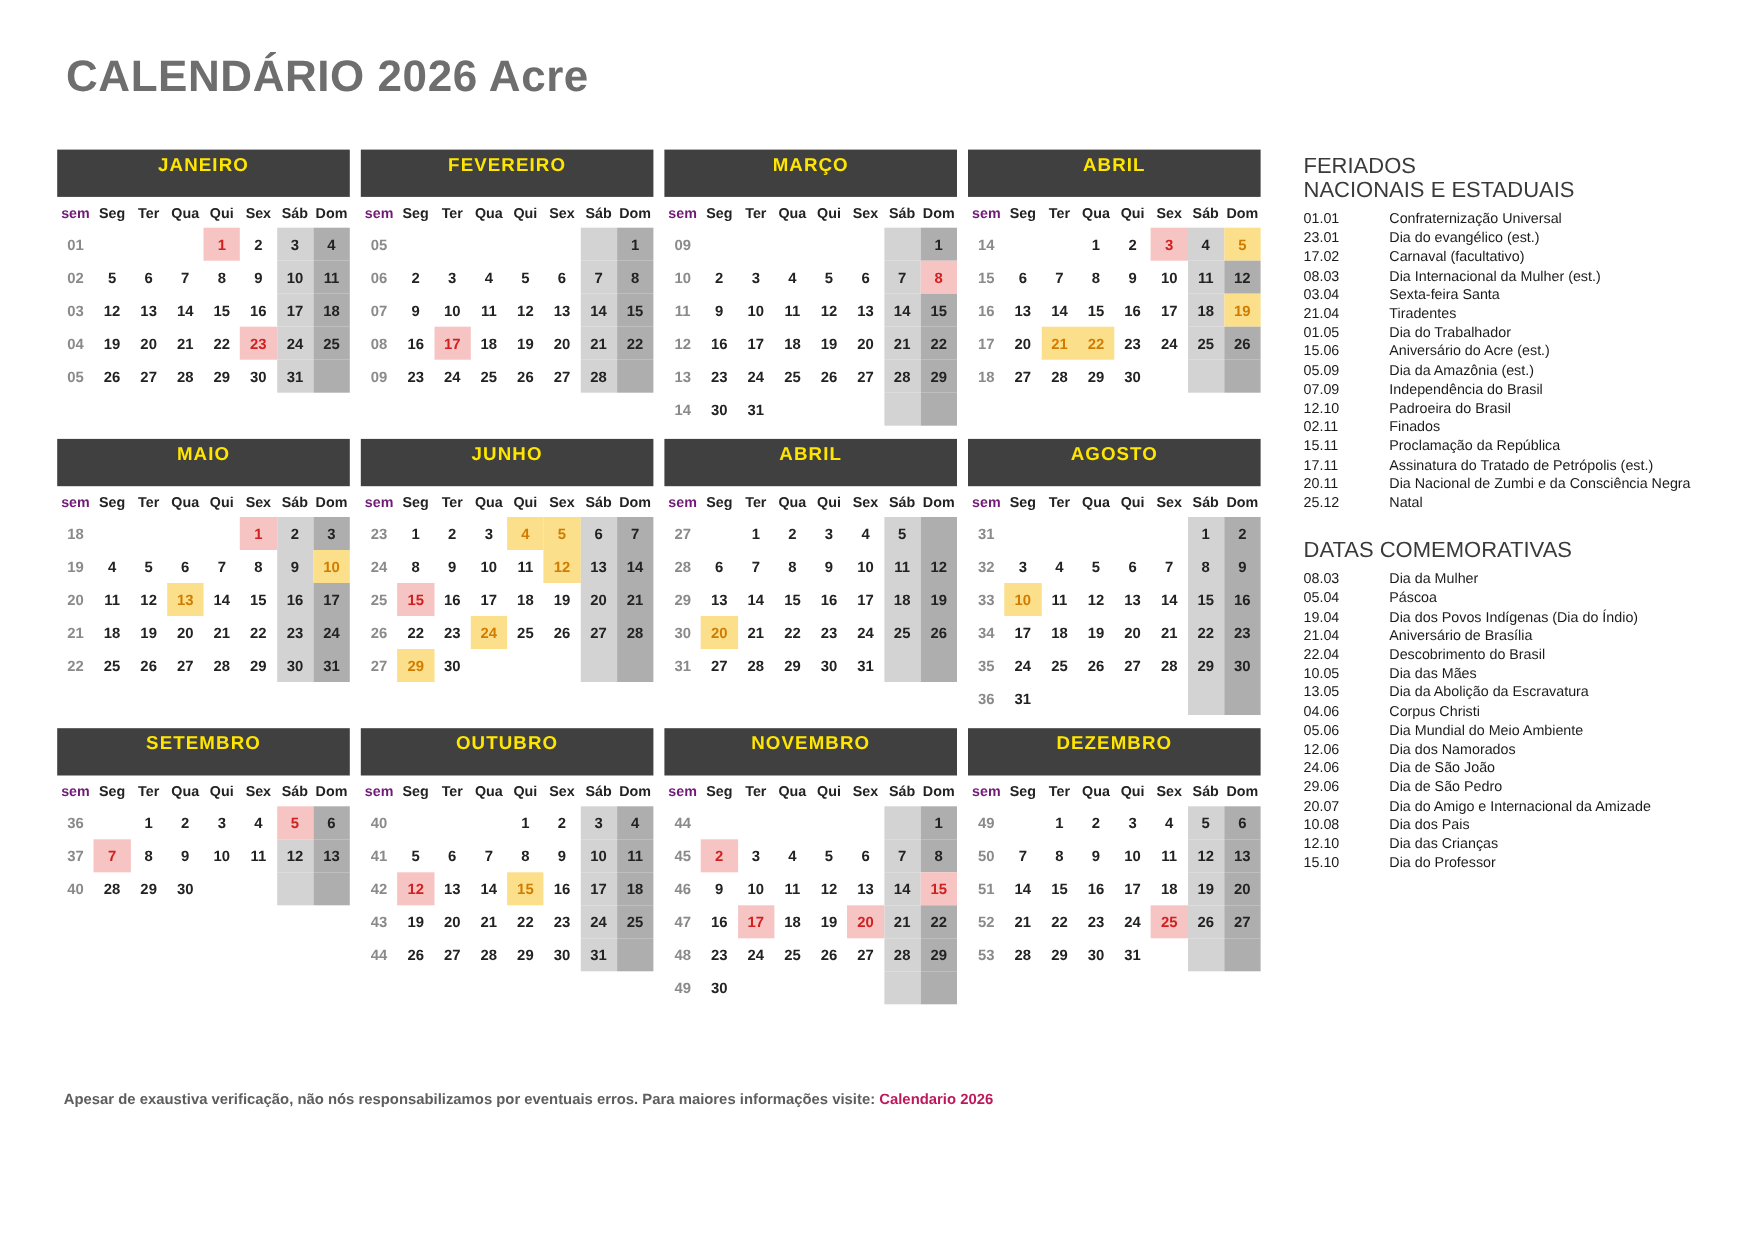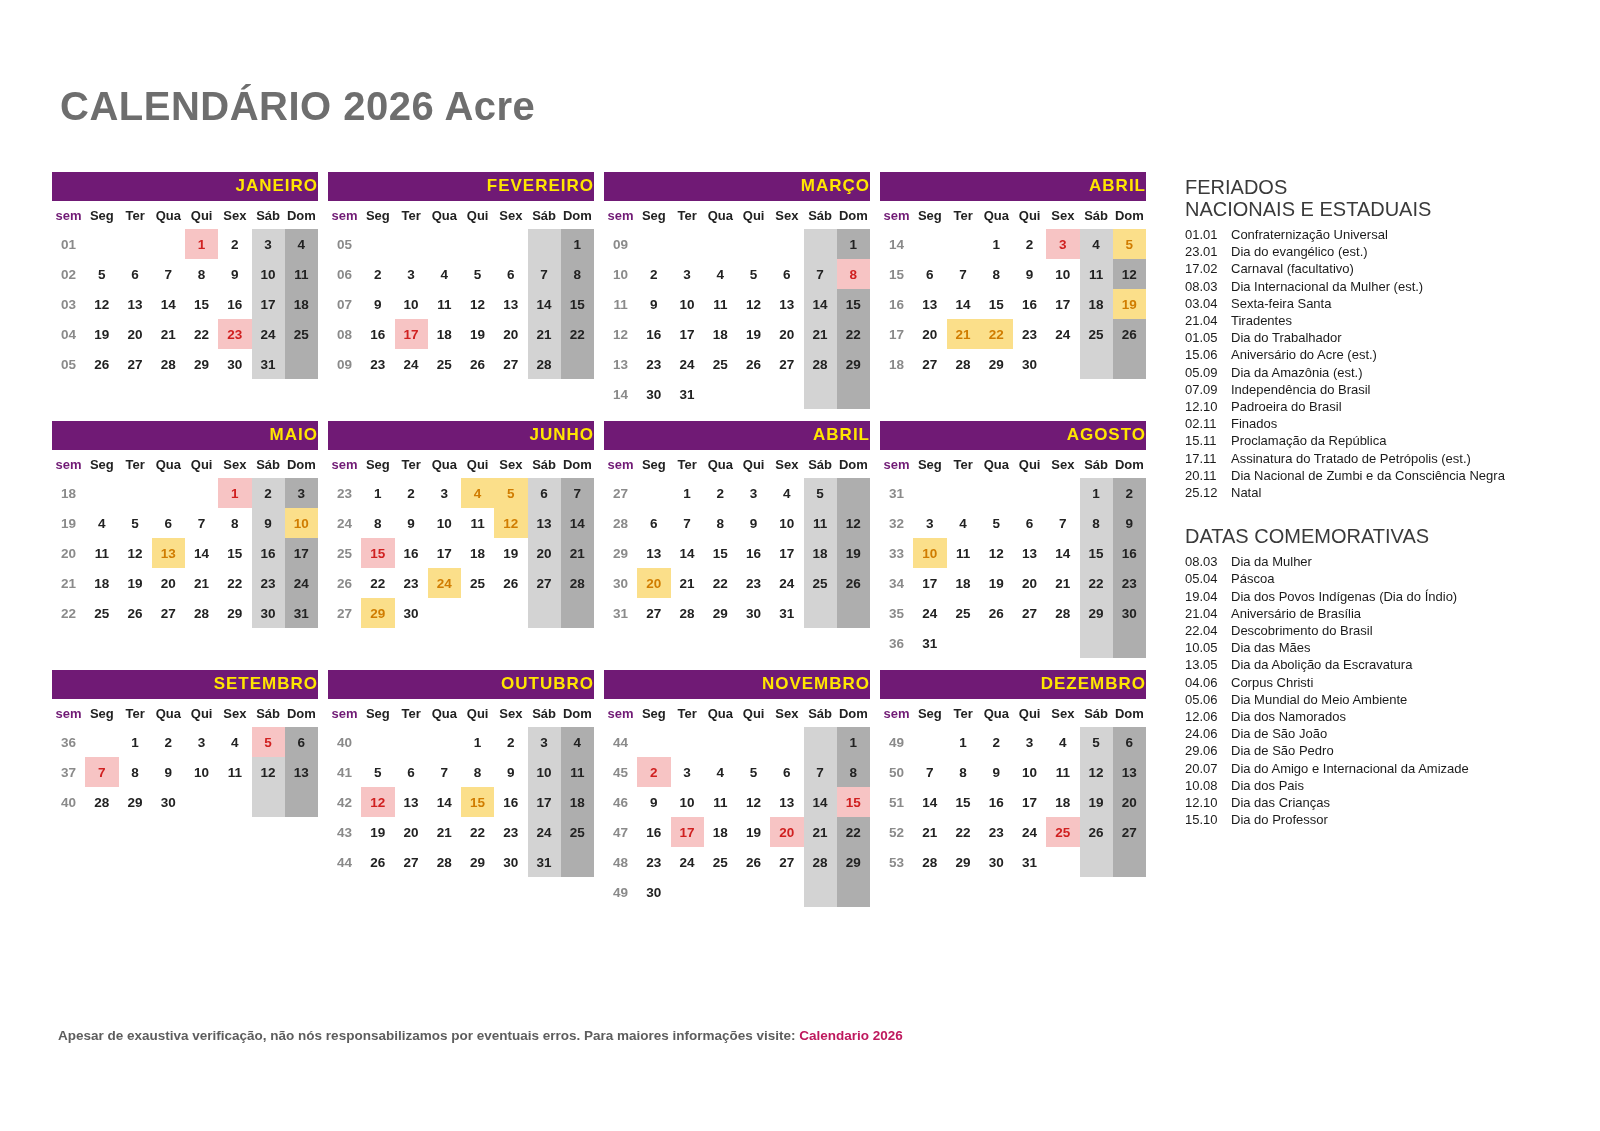--- a/index.html
+++ b/index.html
@@ -4,43 +4,43 @@
 <style>
   html,body{margin:0;padding:0;}
   body{
     width:1600px;height:1131px;
     background:#ffffff;
     font-family:"Liberation Sans", sans-serif;
     color:#222;
     position:relative;
     overflow:hidden;
   }
-  .page{position:relative;width:1600px;height:965px;margin-top:36px;}
+  .page{position:relative;width:1600px;height:965px;}
 
   .title{
     position:absolute;left:60px;top:48px;
     font-size:40px;font-weight:bold;color:#6e6e6e;
     letter-spacing:0.5px;
   }
 
   .cal-grid{
     position:absolute;left:52px;top:136px;
     width:1110px;
   }
   .row-months{display:flex;gap:10px;margin-bottom:12px;}
   .month{width:266px;}
 
   .month-name{
-    background:#701a75;
+    background:#404040;
     color:#ffe600;
-    text-align:right;
+    text-align:center;
     font-weight:bold;
     font-size:17px;
     letter-spacing:1px;
-    padding:4px 0 5px 0;
+    padding:4px 0 19px 0;
   }
   table.cal{border-collapse:collapse;width:100%;table-layout:fixed;}
   table.cal th{
     font-size:13px;font-weight:bold;color:#222;
     padding:7px 0 6px 0;text-align:center;
   }
   table.cal th.sem{color:#701a75;font-weight:bold;}
   table.cal td{
     font-size:13.5px;font-weight:bold;text-align:center;
     padding:6px 0;height:18px;
@@ -57,20 +57,21 @@
   }
   .side h2{
     margin:0;font-size:20px;font-weight:normal;color:#3a3a3a;
     line-height:22px;
   }
   .side h2.second{margin-top:24px;}
   .side ul{list-style:none;margin:6px 0 0 0;padding:0;}
   .side li{
     font-size:13px;color:#1b1b1b;line-height:17.2px;
     display:flex;
+    gap:32px;
   }
   .side li .d{width:46px;flex:0 0 46px;}
   .side li .t{flex:1;}
 
   .footer{
     position:absolute;left:58px;top:992px;
     font-size:13.5px;font-weight:bold;color:#5d5d5d;
   }
   .footer a{color:#be185d;text-decoration:none;font-weight:bold;}
 </style>

